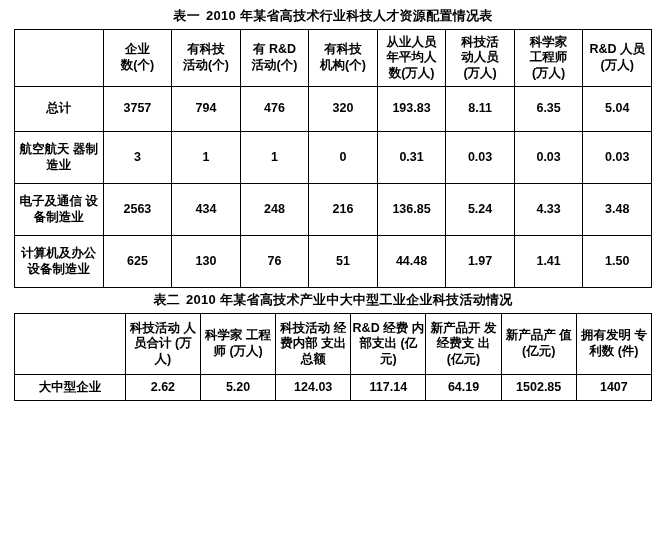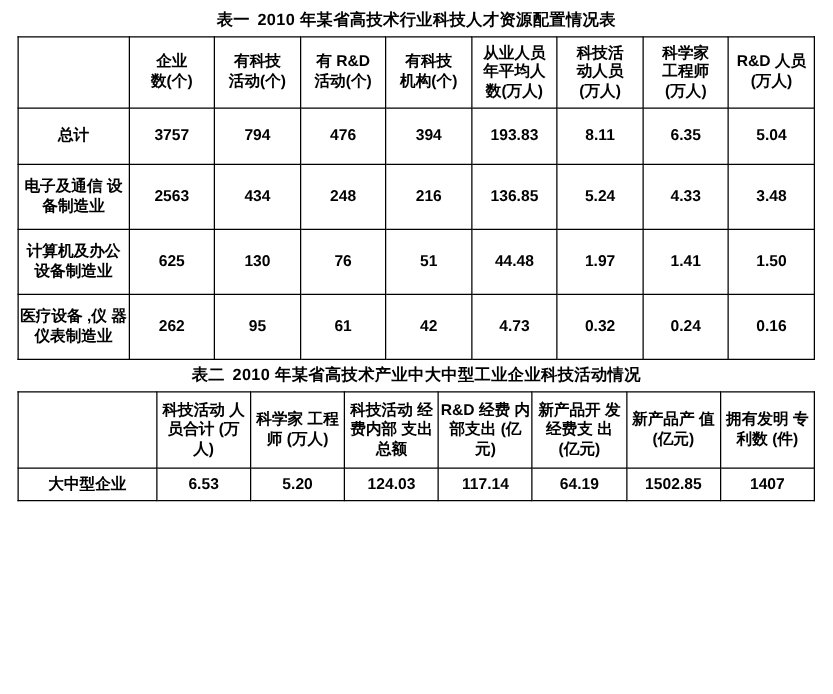--- a/index.html
+++ b/index.html
@@ -137,25 +137,39 @@
       </tr>
     </thead>
     <tbody>
       <tr>
         <td class="rowhdr">
           <span class="ln">总计</span>
         </td>
         <td>3757</td>
         <td>794</td>
         <td>476</td>
-        <td>394</td>
+        <td>320</td>
         <td>193.83</td>
         <td>8.11</td>
         <td>6.35</td>
         <td>5.04</td>
+      </tr>
+      <tr class="tall">
+        <td class="rowhdr">
+          <span class="ln">航空航天</span>
+          <span class="ln">器制造业</span>
+        </td>
+        <td>3</td>
+        <td>1</td>
+        <td>1</td>
+        <td>0</td>
+        <td>0.31</td>
+        <td>0.03</td>
+        <td>0.03</td>
+        <td>0.03</td>
       </tr>
       <tr class="tall">
         <td class="rowhdr">
           <span class="ln">电子及通信</span>
           <span class="ln">设备制造业</span>
         </td>
         <td>2563</td>
         <td>434</td>
         <td>248</td>
         <td>216</td>
@@ -171,34 +185,20 @@
         </td>
         <td>625</td>
         <td>130</td>
         <td>76</td>
         <td>51</td>
         <td>44.48</td>
         <td>1.97</td>
         <td>1.41</td>
         <td>1.50</td>
       </tr>
-      <tr class="tall">
-        <td class="rowhdr">
-          <span class="ln">医疗设备 ,仪</span>
-          <span class="ln">器仪表制造业</span>
-        </td>
-        <td>262</td>
-        <td>95</td>
-        <td>61</td>
-        <td>42</td>
-        <td>4.73</td>
-        <td>0.32</td>
-        <td>0.24</td>
-        <td>0.16</td>
-      </tr>
     </tbody>
   </table>
 
   <div class="caption">
     <span class="num">表二</span><span>2010 年某省高技术产业中大中型工业企业科技活动情况</span>
   </div>
 
   <table class="t2">
     <colgroup>
       <col class="c0">
@@ -246,21 +246,21 @@
         <th>
           <span class="ln">拥有发明</span>
           <span class="ln">专利数</span>
           <span class="ln">(件)</span>
         </th>
       </tr>
     </thead>
     <tbody>
       <tr>
         <td>大中型企业</td>
-        <td>6.53</td>
+        <td>2.62</td>
         <td>5.20</td>
         <td>124.03</td>
         <td>117.14</td>
         <td>64.19</td>
         <td>1502.85</td>
         <td>1407</td>
       </tr>
     </tbody>
   </table>
 

